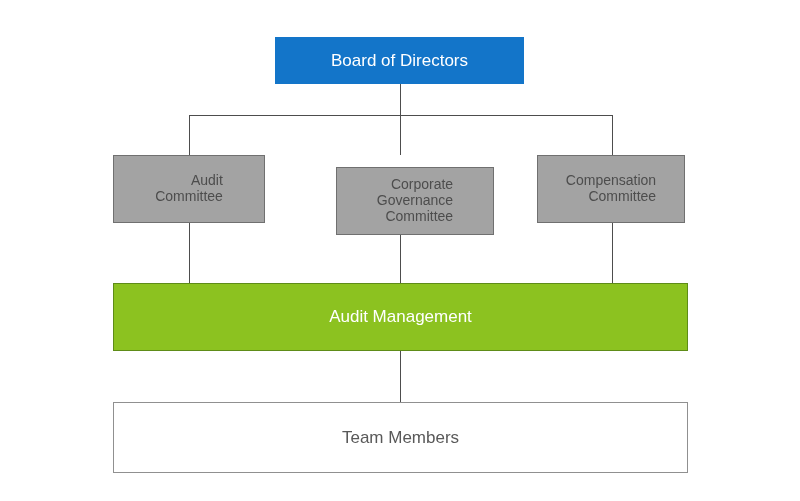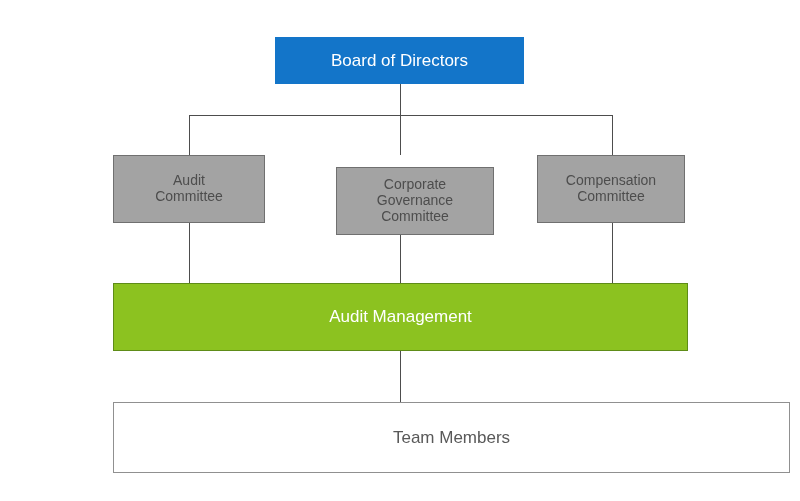--- a/index.html
+++ b/index.html
@@ -19,21 +19,21 @@
     position: absolute;
     background: #4d4d4d;
     z-index: 1;
   }
   .node {
     position: absolute;
     box-sizing: border-box;
     display: flex;
     align-items: center;
     justify-content: center;
-    text-align: center;
+    text-align: right;
     z-index: 2;
   }
   .node .label {
     white-space: pre-line;
     display: block;
   }
   .board {
     left: 275px; top: 37px; width: 249px; height: 47px;
     background: #1375c9;
     color: #ffffff;
@@ -51,21 +51,21 @@
   .committee.governance   { left: 336px; width: 158px; margin-top: 12px; }
   .committee.compensation { left: 537px; width: 148px; }
   .senior {
     left: 113px; top: 283px; width: 575px; height: 68px;
     background: #8cc220;
     border: 1.5px solid #5e8c18;
     color: #ffffff;
     font-size: 17px;
   }
   .team {
-    left: 113px; top: 402px; width: 677px; height: 71px;
+    left: 113px; top: 402px; width: 575px; height: 71px;
     background: #ffffff;
     border: 1.5px solid #909090;
     color: #595959;
     font-size: 17px;
   }
 </style>
 </head>
 <body>
 
 <div class="canvas">

